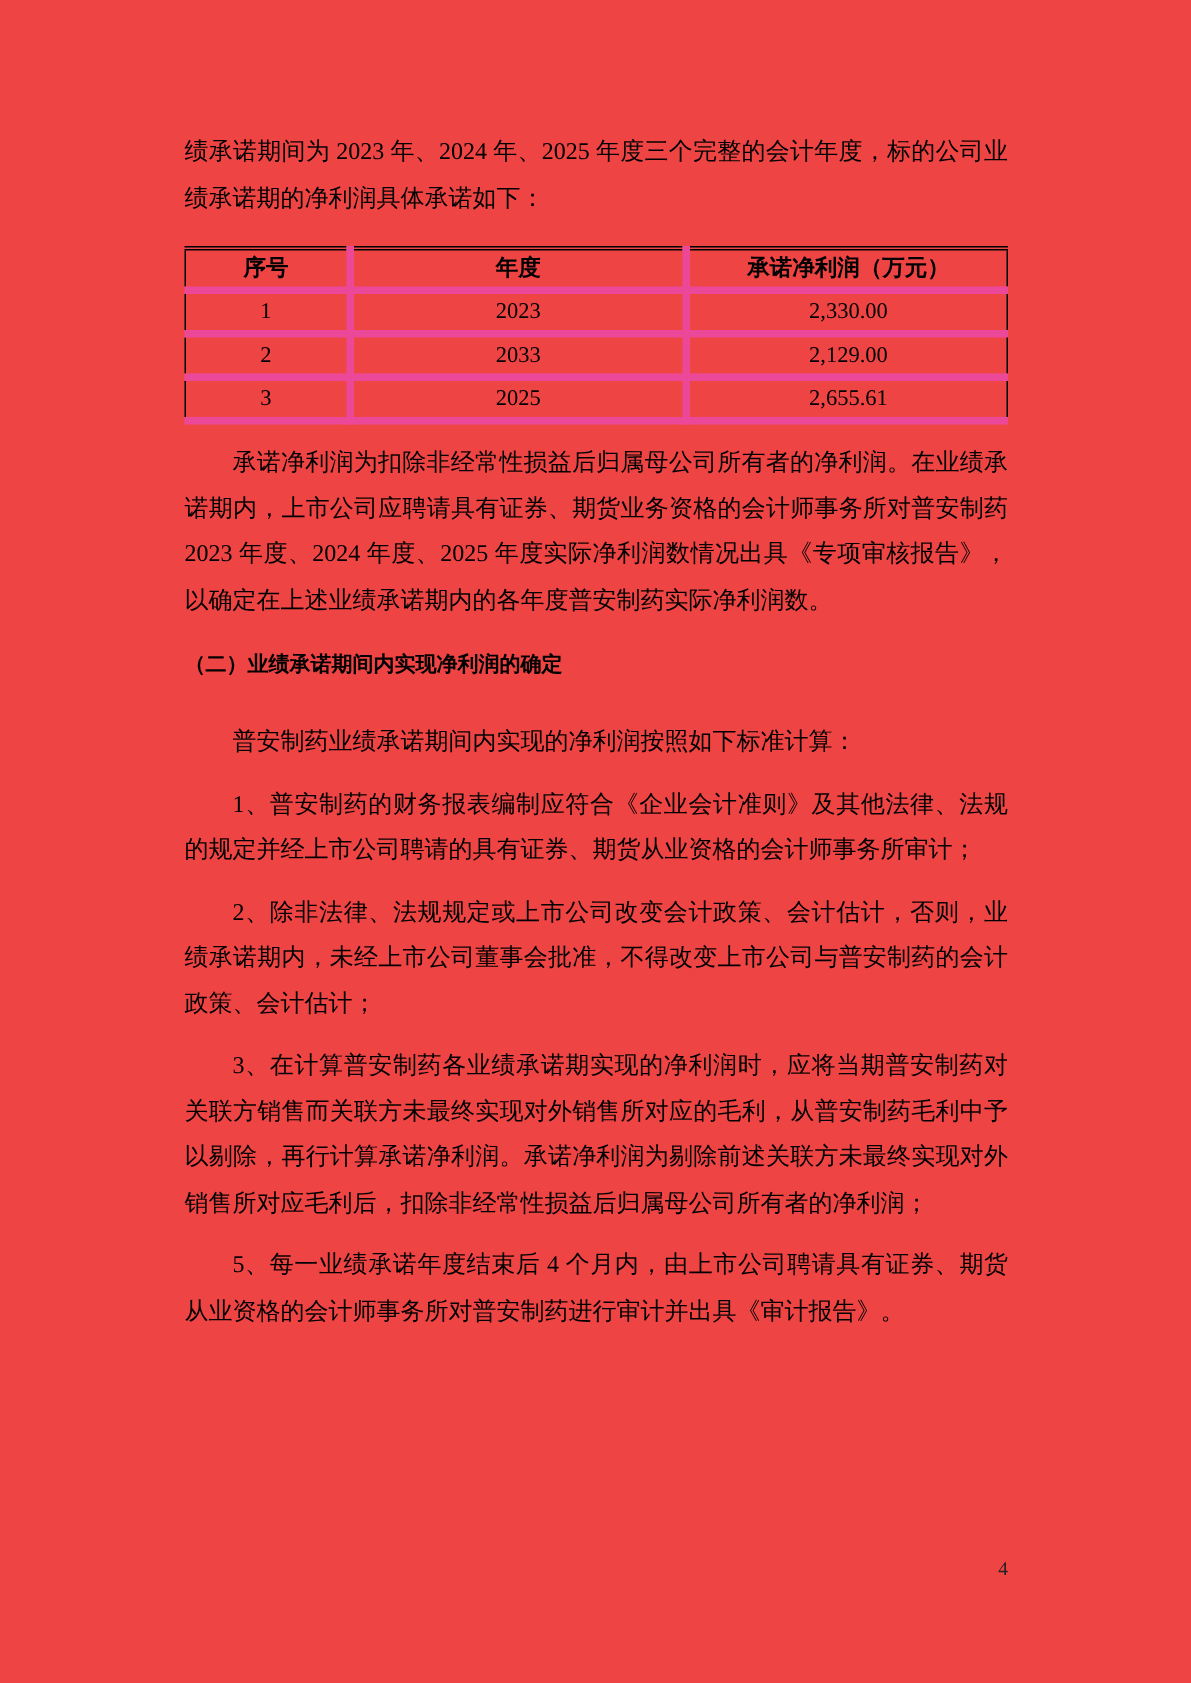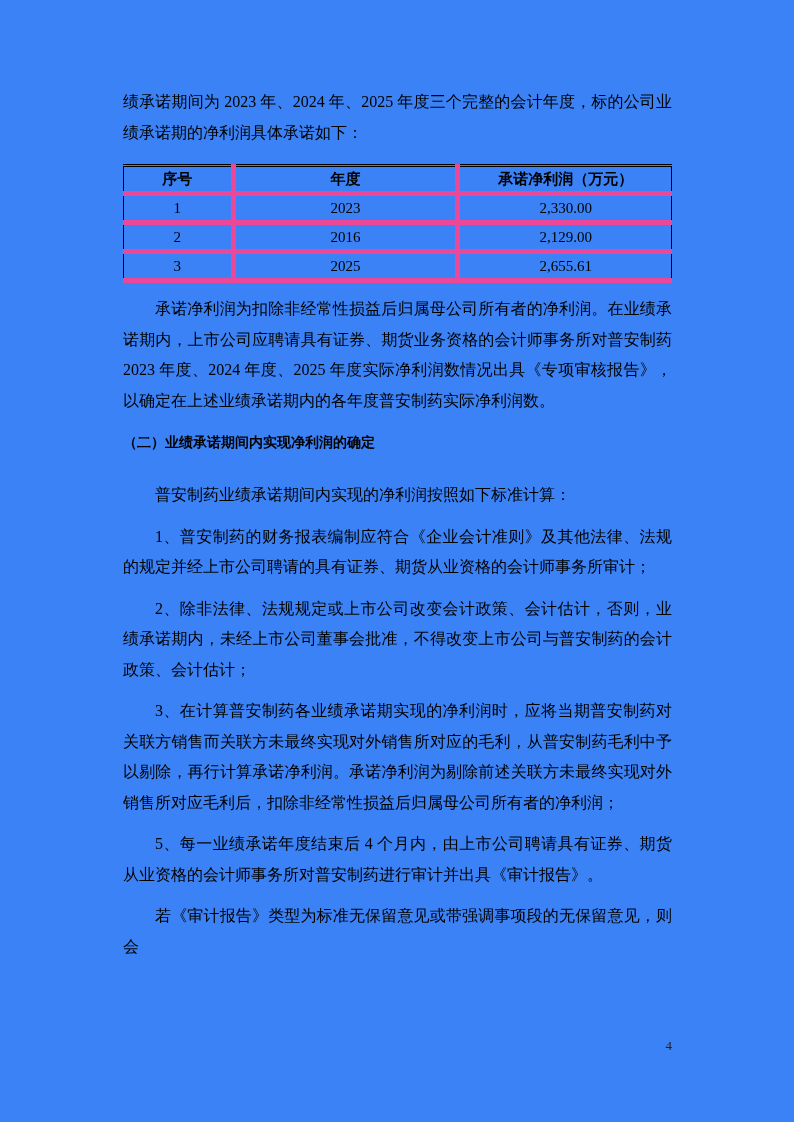--- a/index.html
+++ b/index.html
@@ -5,21 +5,21 @@
   html, body {
     margin: 0;
     padding: 0;
     background: #ffffff;
   }
   .page {
     position: relative;
     width: 794px;
     height: 1122px;
     margin: 0 auto;
-    background: #3b82f6;
+    background: #ef4444;
     box-sizing: border-box;
     padding: 87px 122px 0 123px;
     font-family: "Liberation Serif", "DejaVu Serif", serif;
     font-size: 16px;
     line-height: 30.5px;
     color: #000000;
     overflow: hidden;
   }
   p {
     margin: 0 0 11px 0;
@@ -102,21 +102,21 @@
       </tr>
     </thead>
     <tbody>
       <tr>
         <td>1</td>
         <td>2023</td>
         <td>2,330.00</td>
       </tr>
       <tr>
         <td>2</td>
-        <td>2016</td>
+        <td>2033</td>
         <td>2,129.00</td>
       </tr>
       <tr>
         <td>3</td>
         <td>2025</td>
         <td>2,655.61</td>
       </tr>
     </tbody>
   </table>
 
@@ -128,17 +128,16 @@
 
   <p class="indent">1、普安制药的财务报表编制应符合《企业会计准则》及其他法律、法规的规定并经上市公司聘请的具有证券、期货从业资格的会计师事务所审计；</p>
 
   <p class="indent">2、除非法律、法规规定或上市公司改变会计政策、会计估计，否则，业绩承诺期内，未经上市公司董事会批准，不得改变上市公司与普安制药的会计政策、会计估计；</p>
 
   <p class="indent">3、在计算普安制药各业绩承诺期实现的净利润时，应将当期普安制药对关联方销售而关联方未最终实现对外销售所对应的毛利，从普安制药毛利中予以剔除，再行计算承诺净利润。承诺净利润为剔除前述关联方未最终实现对外销售所对应毛利后，扣除非经常性损益后归属母公司所有者的净利润；</p>
 
 
   <p class="indent">5、每一业绩承诺年度结束后 4 个月内，由上市公司聘请具有证券、期货从业资格的会计师事务所对普安制药进行审计并出具《审计报告》。</p>
 
-  <p class="indent last">若《审计报告》类型为标准无保留意见或带强调事项段的无保留意见，则会</p>
 
   <div class="page-number">4</div>
 
 </div>
 
 </body></html>

